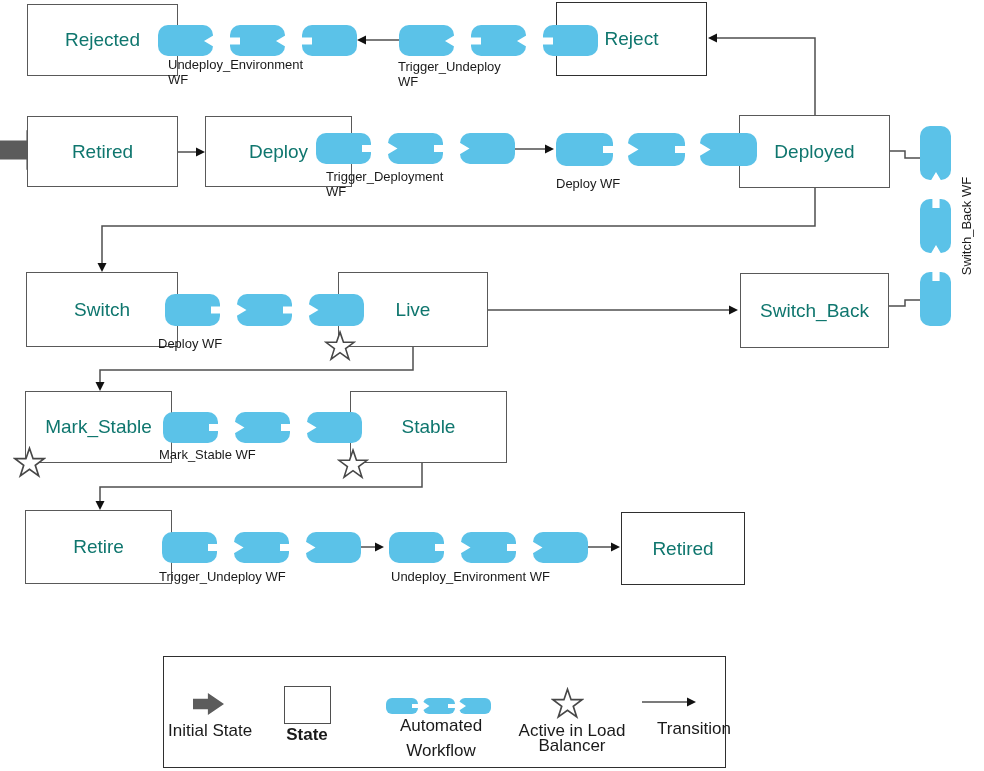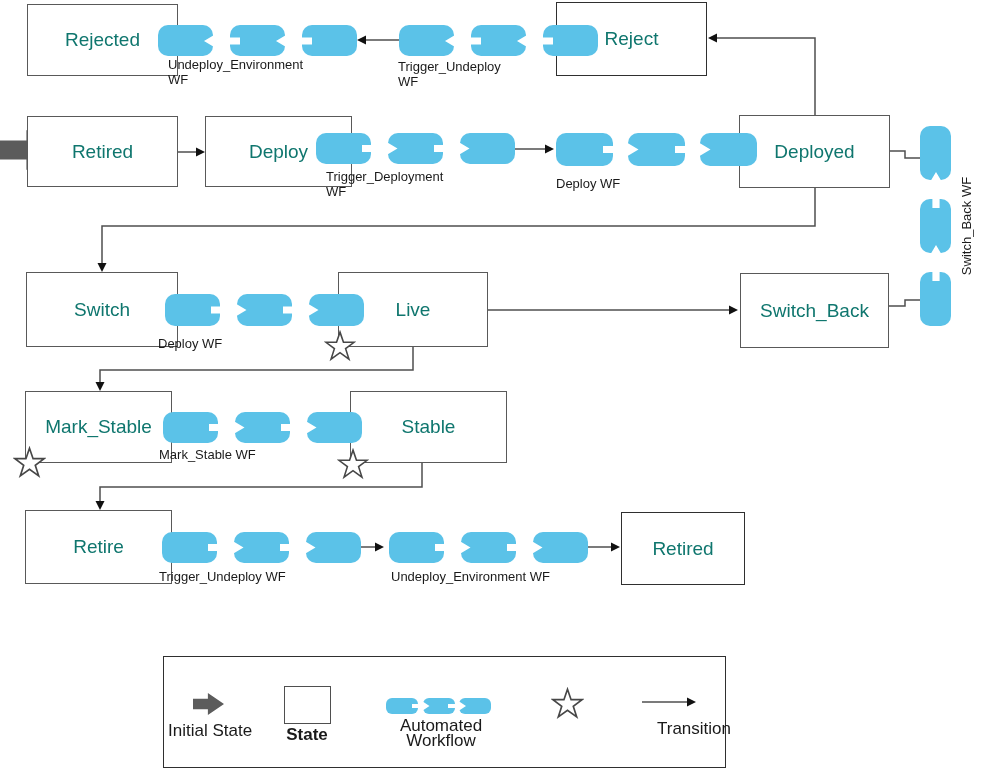--- a/index.html
+++ b/index.html
@@ -225,23 +225,27 @@
 
     <div class="chain" style="left:222px;top:41px;width:105px;height:16px;">
       <div class="link" style="left:0;"></div>
       <div class="link" style="left:36.5px;"></div>
       <div class="link" style="left:73px;"></div>
       <div class="warrow" style="left:25.5px;top:3px;"></div>
       <div class="warrow" style="left:62px;top:3px;"></div>
     </div>
     <div class="item-label" style="left:227px;top:61px;width:100px;">
       <span style="display:block;">Automated</span>
-      <span style="display:block;">Workflow</span>
+      <span style="display:block;margin-top:10px;">Workflow</span>
     </div>
 
     <svg class="star" style="left:387px;top:30px;" width="33" height="33" viewBox="0 0 24 24">
       <path d="M12 1.6 L14.6 9.2 L22.6 9.2 L16.2 14 L18.7 21.8 L12 17 L5.3 21.8 L7.8 14 L1.4 9.2 L9.4 9.2 Z" fill="#fff" stroke="#474747" stroke-width="1.2"></path>
     </svg>
+    <div class="item-label" style="left:348px;top:66px;width:120px;">
+      <span style="display:block;">Active in Load</span>
+      <span style="display:block;">Balancer</span>
+    </div>
 
     <div class="item-label" style="left:490px;top:64px;width:80px;">Transition</div>
   </div>
 
 </div>
 
 </body></html>

